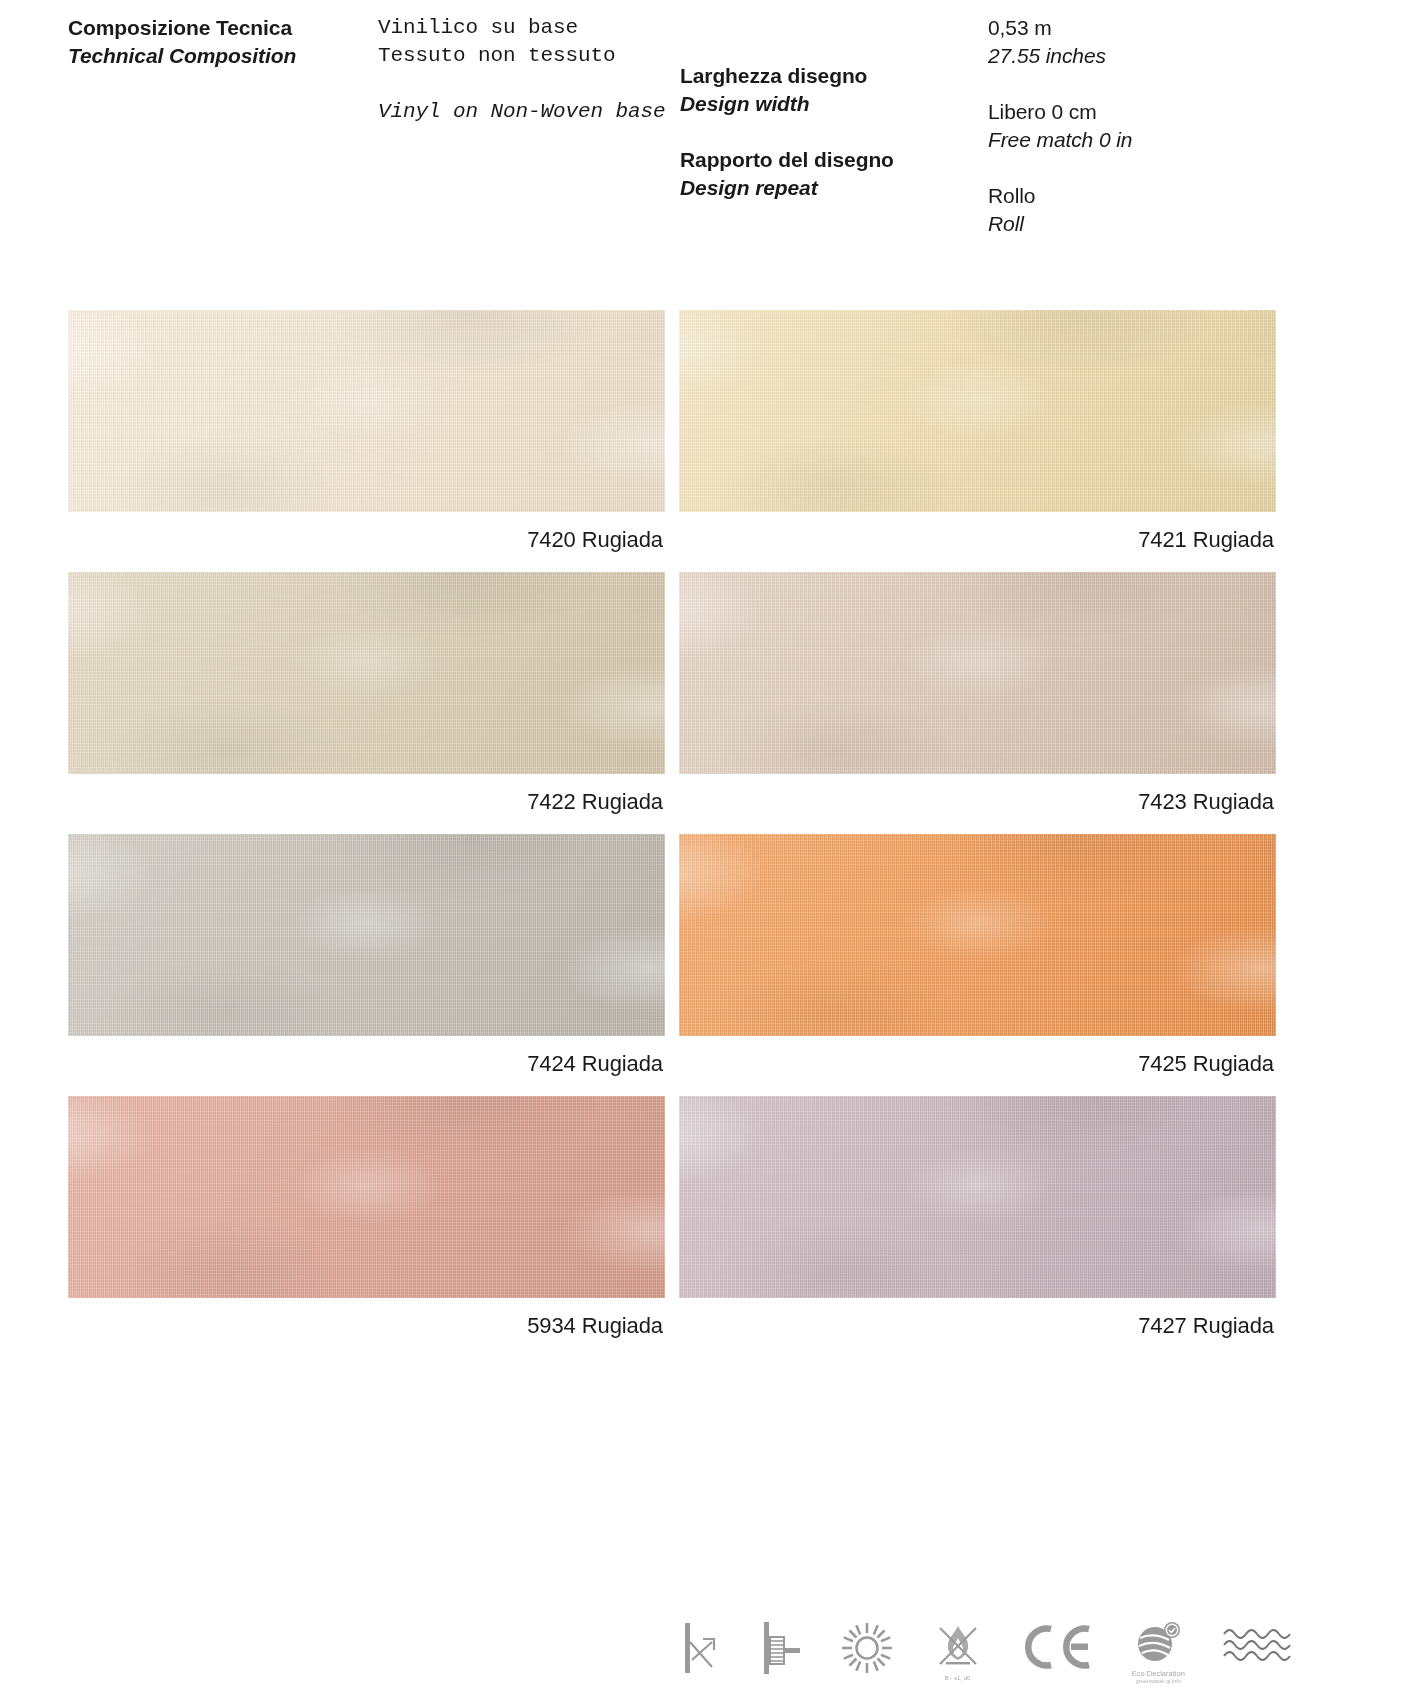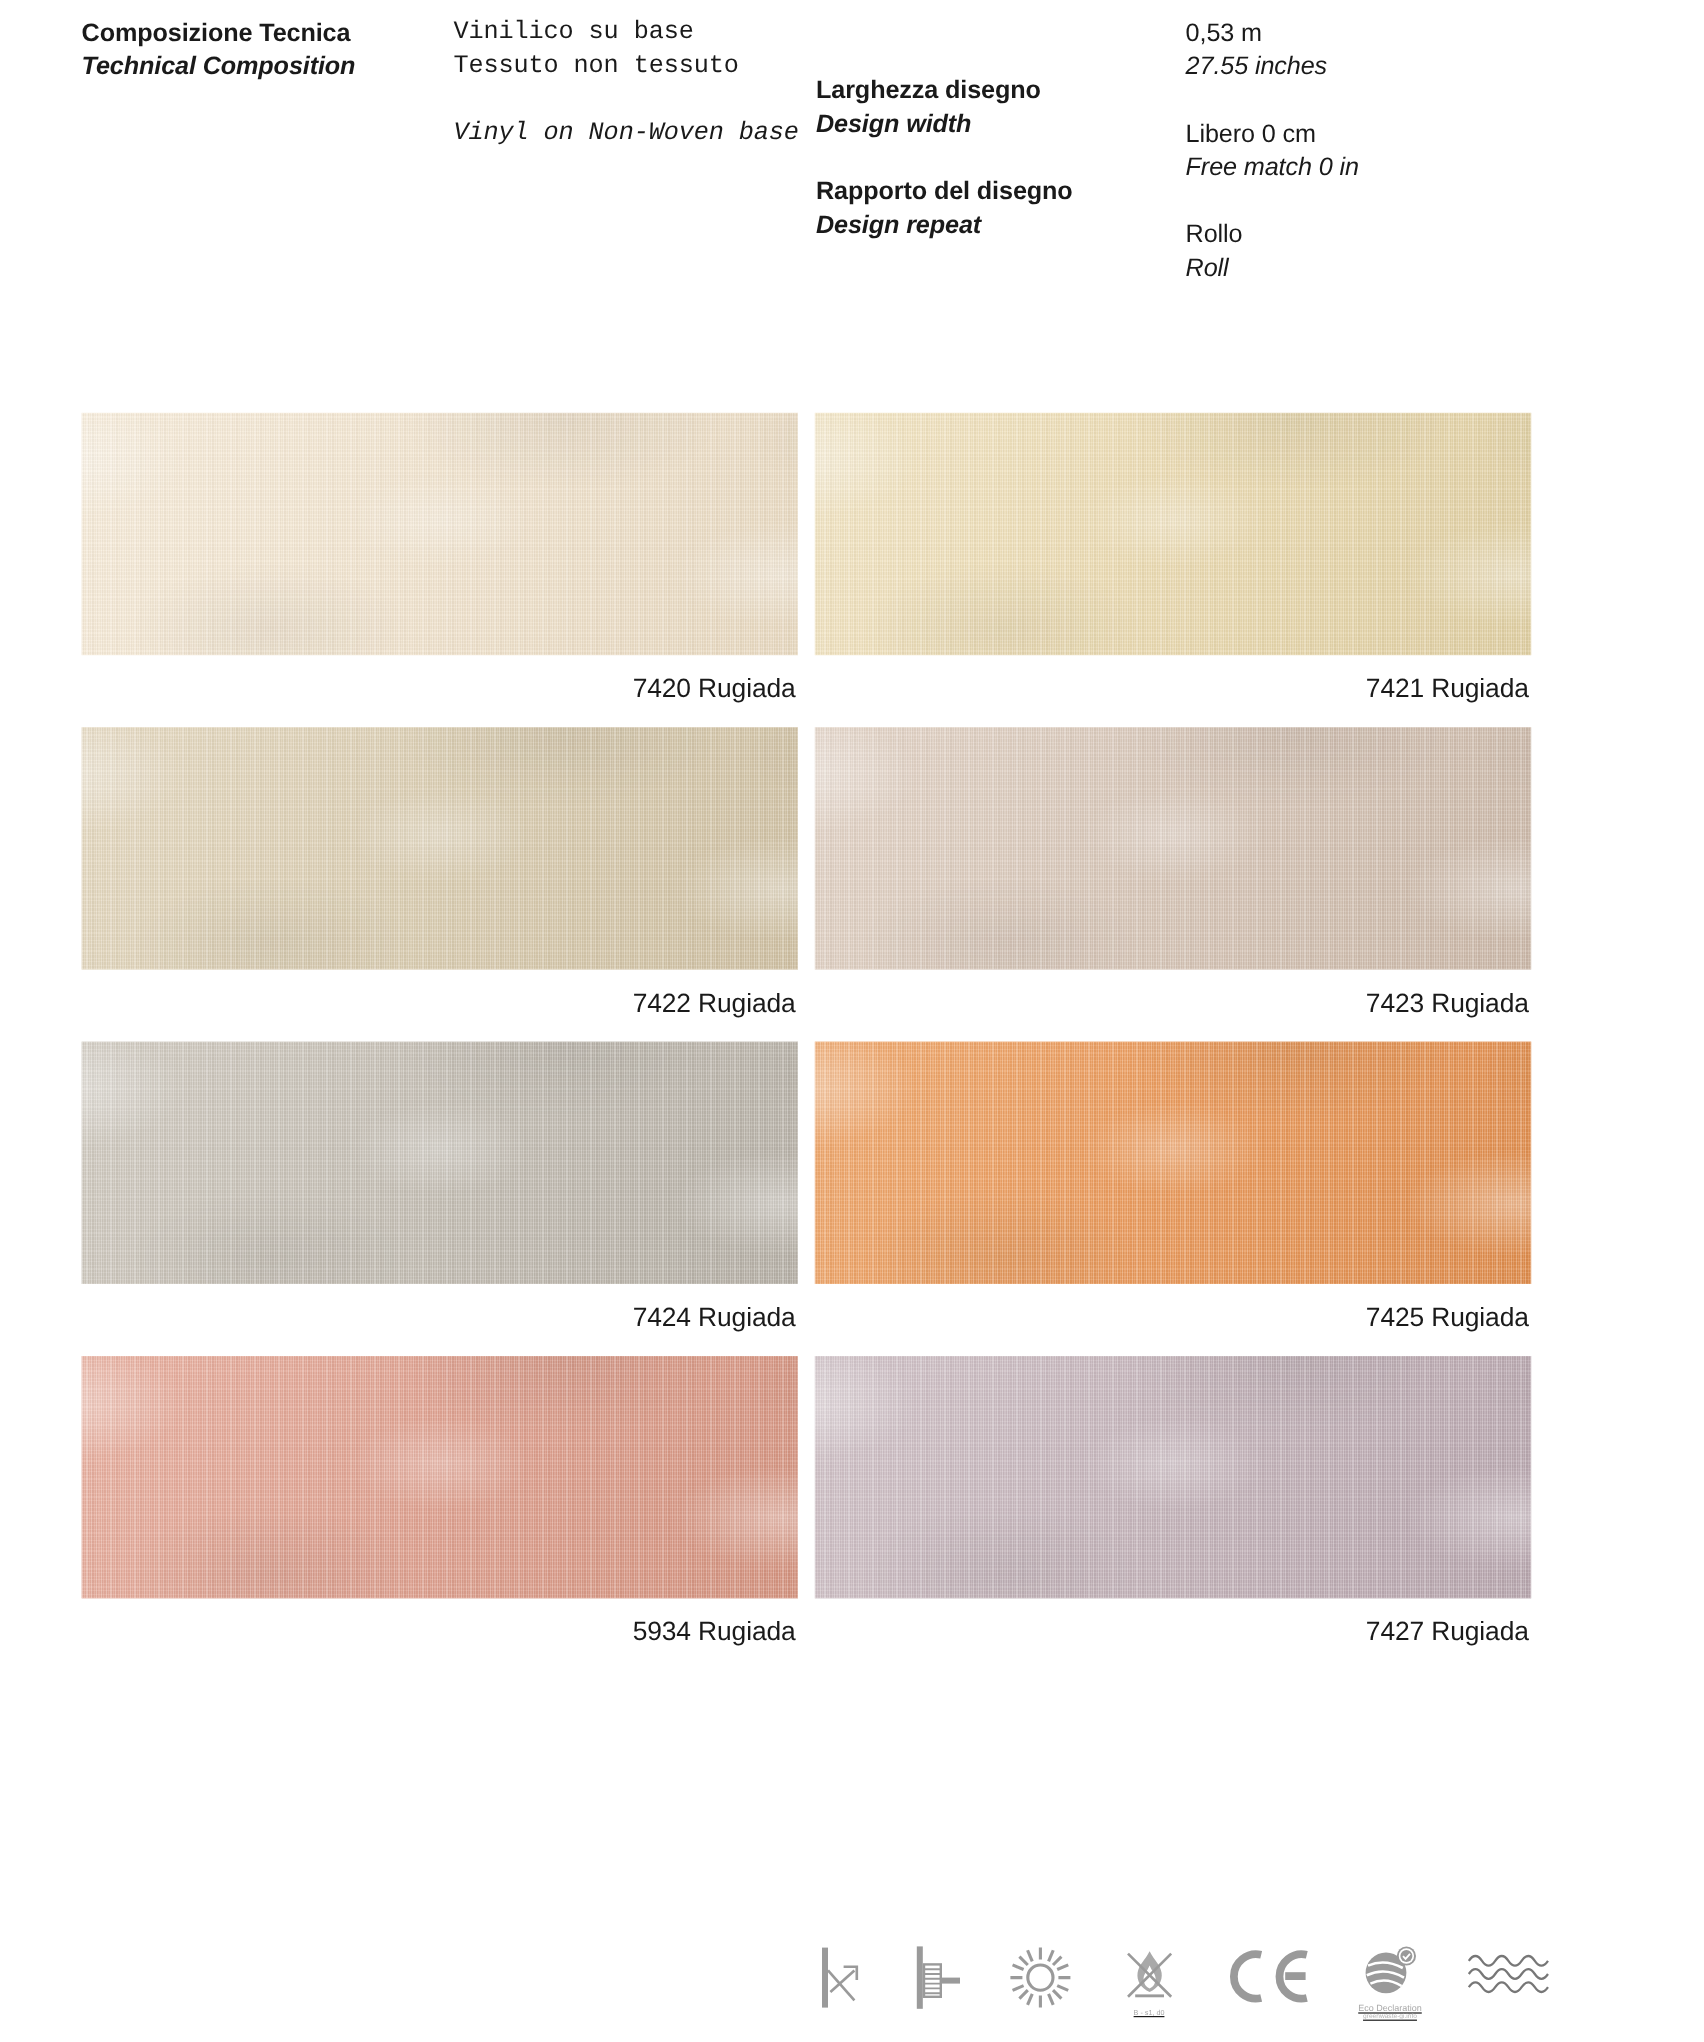--- a/index.html
+++ b/index.html
@@ -69,21 +69,21 @@
 
   .spec-block { margin-bottom: 28px; }
   .spec-block:last-child { margin-bottom: 0; }
 
   .val-gap { height: 28px; }
 
   
   .swatch-grid {
     position: absolute;
     left: 68px;
-    top: 344px;
+    top: 310px;
     width: 1208px;
   }
 
   .swatch-row {
     display: flex;
     flex-direction: row;
     justify-content: space-between;
     margin-bottom: 17px;
   }
 
@@ -168,21 +168,20 @@
   }
 
   .icon-item {
     position: relative;
     height: 90px;
     display: flex;
     flex-direction: column;
     align-items: center;
     justify-content: flex-start;
     padding-top: 8px;
-    text-decoration: underline;
   }
 
   .icon-cap {
     font-size: 6px;
     color: #a8a8a8;
     text-align: center;
     line-height: 8px;
     margin-top: 2px;
     white-space: nowrap;
   }

